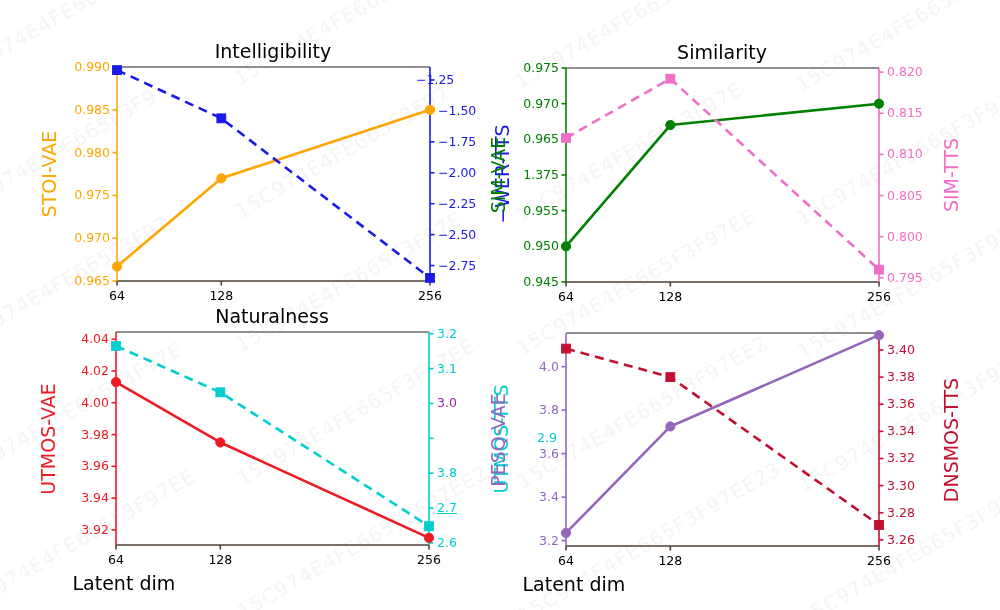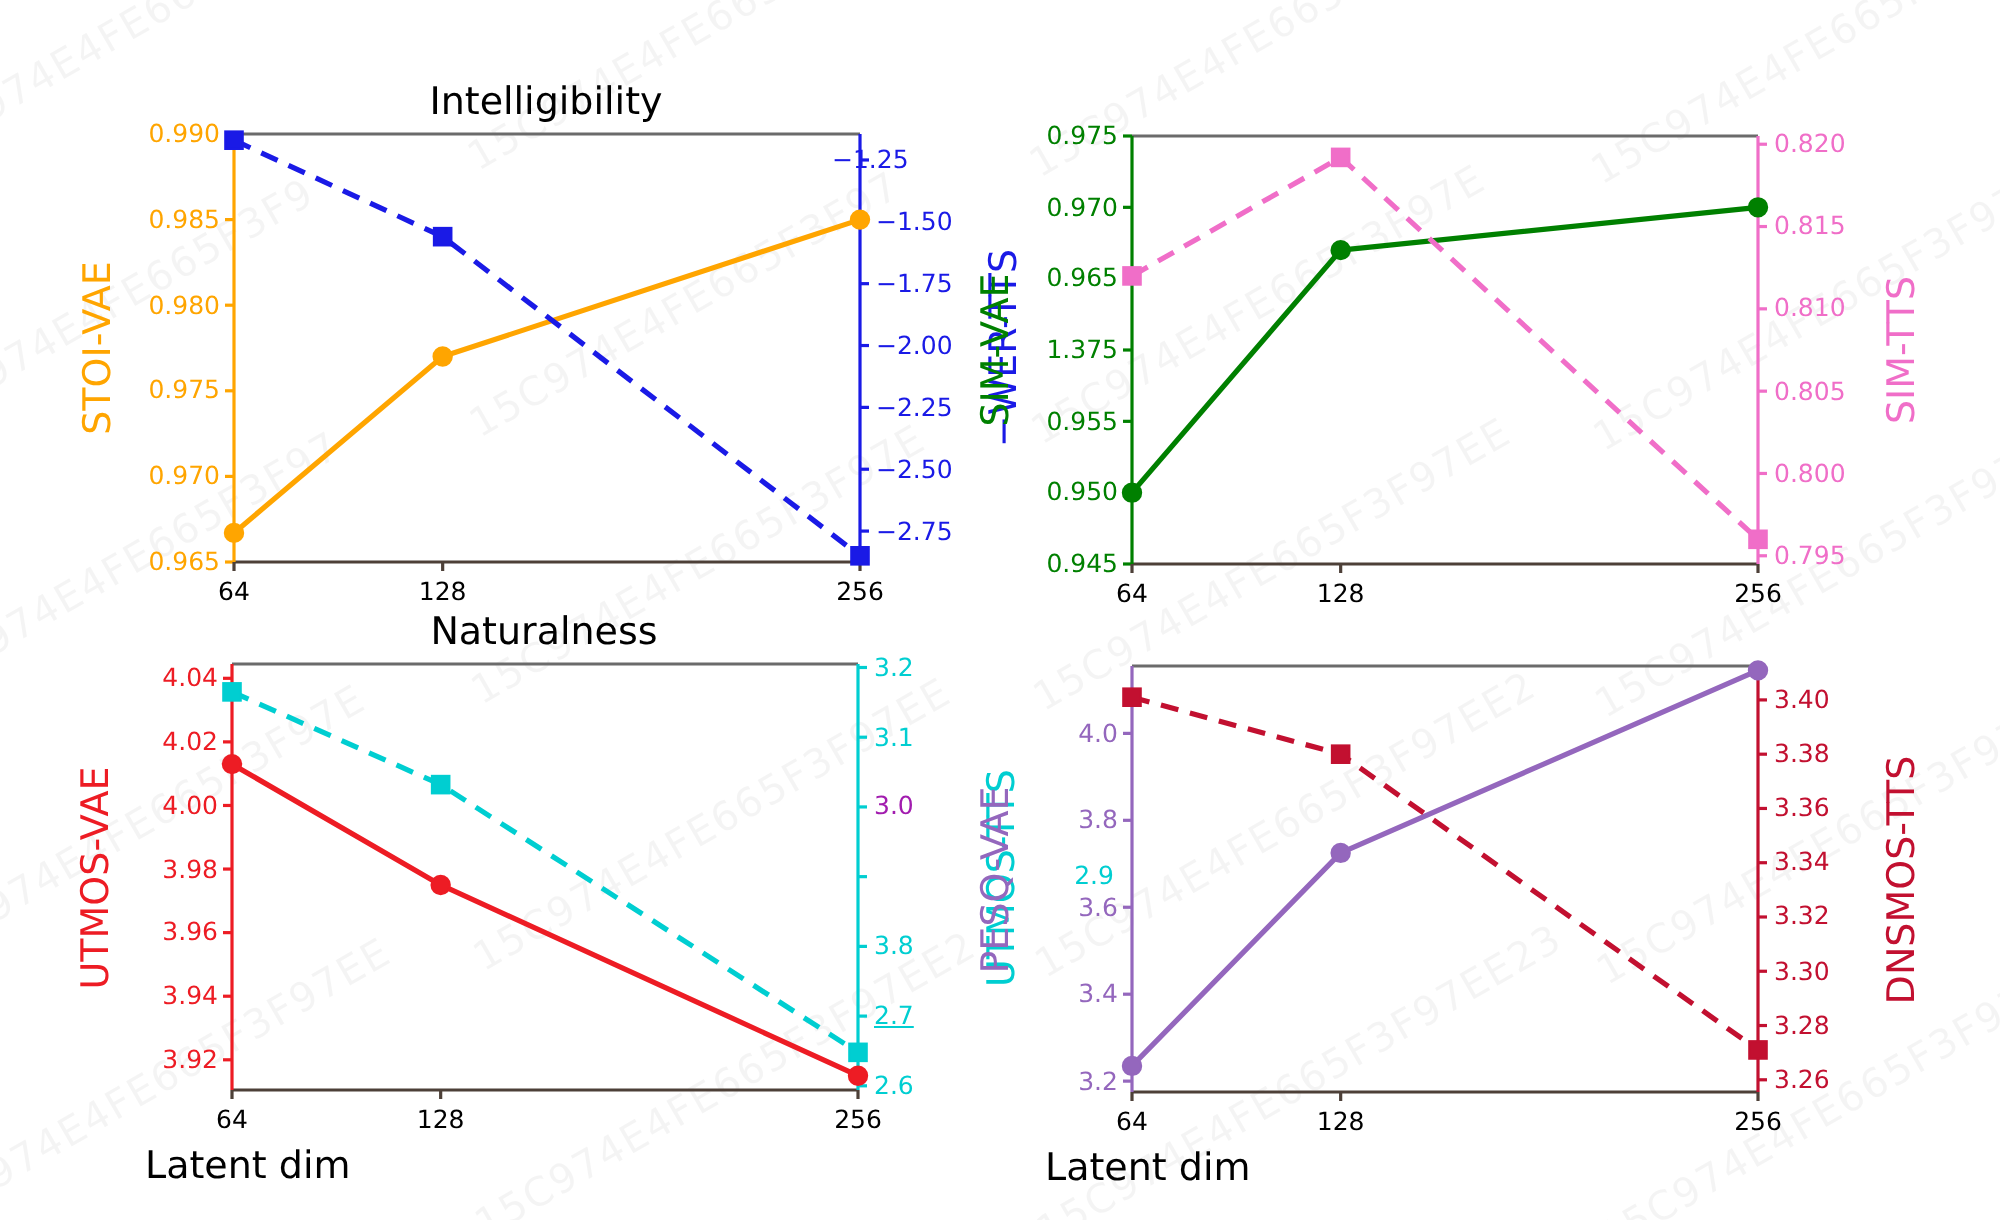--- a/index.html
+++ b/index.html
@@ -139,20 +139,21 @@
           <line x1="879" y1="282" x2="879" y2="286.5" stroke="#4d4038" stroke-width="1.6"></line>
           <path d="M566.00 246.33 L670.33 125.07 L879.00 103.67" fill="none" stroke="#008000" stroke-width="2.6" stroke-linecap="butt" stroke-linejoin="round"></path>
           <circle cx="566" cy="246.33333333333334" r="4.6" fill="#008000" stroke="#008000" stroke-width="1"></circle>
           <circle cx="670.3333333333334" cy="125.06666666666669" r="4.6" fill="#008000" stroke="#008000" stroke-width="1"></circle>
           <circle cx="879" cy="103.66666666666666" r="4.6" fill="#008000" stroke="#008000" stroke-width="1"></circle>
           <path d="M566.00 137.96 L670.33 78.70 L879.00 269.65" fill="none" stroke="#F06EC8" stroke-width="2.6" stroke-linecap="butt" stroke-linejoin="round" stroke-dasharray="9,6"></path>
           <rect x="561.6" y="133.561538461538" width="8.8" height="8.8" fill="#F06EC8" stroke="#F06EC8" stroke-width="1"></rect>
           <rect x="665.9333333333334" y="74.29999999999973" width="8.8" height="8.8" fill="#F06EC8" stroke="#F06EC8" stroke-width="1"></rect>
           <rect x="874.6" y="265.2538461538457" width="8.8" height="8.8" fill="#F06EC8" stroke="#F06EC8" stroke-width="1"></rect>
         </svg>
+        <div class="ptitle" style="left: 522px; top: 41px; width: 400px;">Similarity</div>
         <div class="tick left" style="left: 439px; top: 274px; width: 120px; color: rgb(0, 128, 0);">0.945</div>
         <div class="tick left" style="left: 439px; top: 238.333px; width: 120px; color: rgb(0, 128, 0);">0.950</div>
         <div class="tick left" style="left: 439px; top: 202.667px; width: 120px; color: rgb(0, 128, 0);">0.955</div>
         <div class="tick left" style="left: 439px; top: 167px; width: 120px; color: rgb(0, 128, 0);">1.375</div>
         <div class="tick left" style="left: 439px; top: 131.333px; width: 120px; color: rgb(0, 128, 0);">0.965</div>
         <div class="tick left" style="left: 439px; top: 95.6667px; width: 120px; color: rgb(0, 128, 0);">0.970</div>
         <div class="tick left" style="left: 439px; top: 60px; width: 120px; color: rgb(0, 128, 0);">0.975</div>
         <div class="tick right" style="left: 887px; top: 269.885px; width: 120px; color: rgb(240, 110, 200);">0.795</div>
         <div class="tick right" style="left: 887px; top: 228.731px; width: 120px; color: rgb(240, 110, 200);">0.800</div>
         <div class="tick right" style="left: 887px; top: 187.577px; width: 120px; color: rgb(240, 110, 200);">0.805</div>

